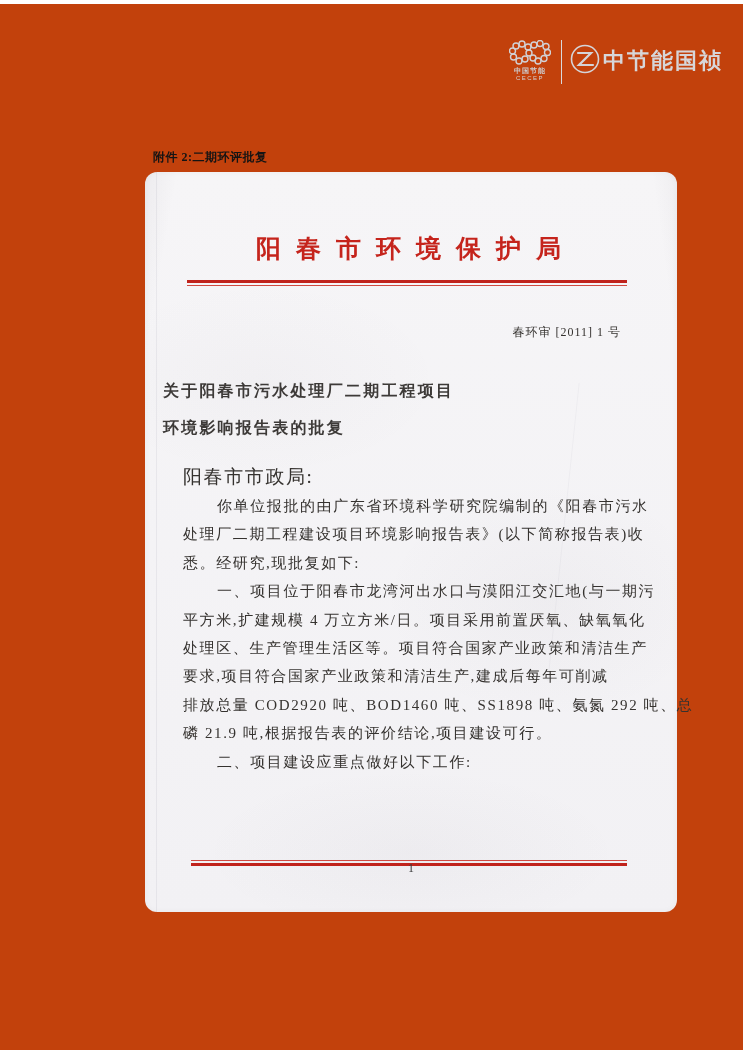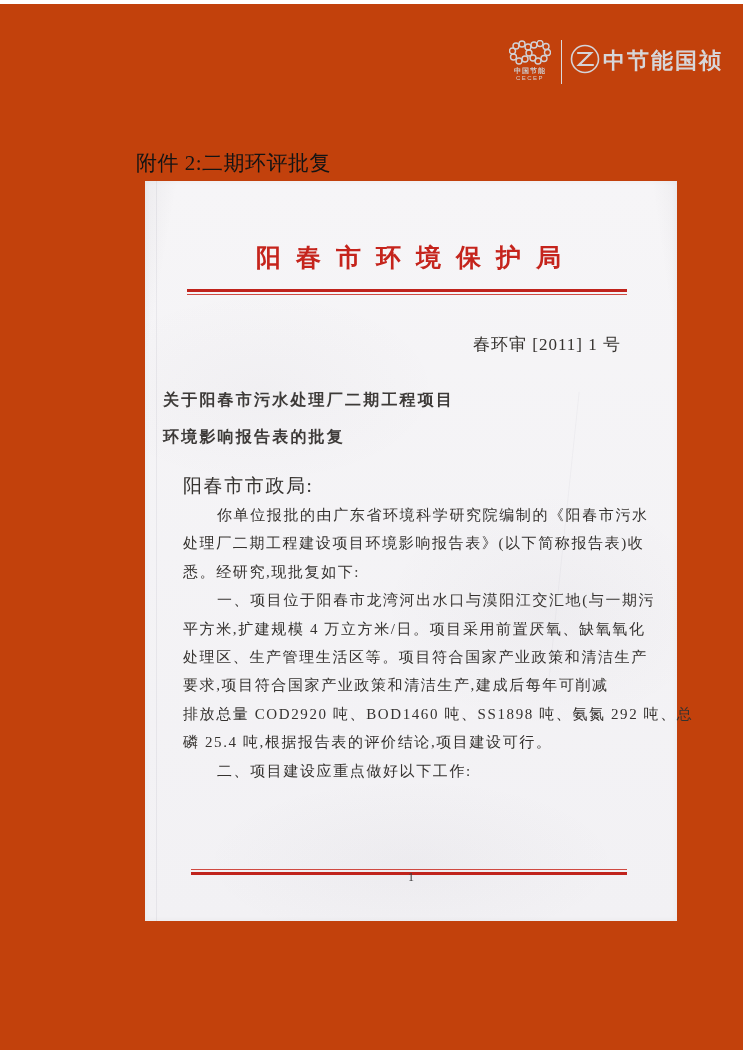--- a/index.html
+++ b/index.html
@@ -25,54 +25,55 @@
   .logo-divider{position:absolute;left:56px;top:6px;width:1px;height:44px;background:#d9d9dc;}
   .logo-z{position:absolute;left:64px;top:9px;width:32px;height:32px;}
   .logo-wordmark{
     position:absolute;left:98px;top:12px;
     font-size:22px;font-weight:bold;color:#d7d6d9;letter-spacing:2px;
     font-family:"Liberation Sans","DejaVu Sans",sans-serif;white-space:nowrap;
   }
 
   
   .attachment-label{
-    position:absolute;left:136px;top:145px;
-    font-size:21px;font-weight:normal;color:#141414;letter-spacing:0.5px;
+    position:absolute;left:153px;top:145px;
+    font-size:12px;font-weight:bold;color:#141414;letter-spacing:0.5px;
   }
 
   
   .scan{
-    position:absolute;left:145px;top:177px;width:532px;height:740px;
+    position:absolute;left:145px;top:168px;width:532px;height:740px;
     background:
       linear-gradient(100deg, rgba(60,55,70,0.05), rgba(0,0,0,0) 5%),
       linear-gradient(262deg, rgba(60,55,70,0.04), rgba(0,0,0,0) 4%),
       radial-gradient(ellipse 260px 140px at 22% 28%, rgba(70,60,80,0.025), rgba(0,0,0,0) 70%),
       radial-gradient(ellipse 240px 170px at 76% 58%, rgba(70,60,80,0.03), rgba(0,0,0,0) 70%),
       radial-gradient(ellipse 300px 120px at 50% 92%, rgba(70,60,80,0.03), rgba(0,0,0,0) 70%),
       linear-gradient(#f6f5f7, #f2f1f4);
     box-shadow:inset 0 0 6px rgba(0,0,0,0.04);
+    border-radius:12px;
   }
   .paper-crease{position:absolute;left:11px;top:0;width:1px;height:100%;background:rgba(40,40,60,0.06);}
   .paper-crease2{position:absolute;left:418px;top:210px;width:1px;height:300px;background:rgba(40,40,60,0.03);transform:rotate(6deg);}
 
   .letterhead-title{
     position:absolute;left:0;top:60px;width:100%;text-align:center;
     font-size:25px;font-weight:bold;color:#c5241c;
     letter-spacing:15px;padding-left:10px;box-sizing:border-box;white-space:nowrap;
   }
   .rule{position:absolute;left:42px;width:440px;}
   .rule-header{top:108px;}
   .rule-footer{top:688px;left:46px;width:436px;}
   .rule .thick{height:3px;background:#c0231c;}
   .rule .thin{height:1px;background:#cf4a42;}
   .rule .gap{height:2px;}
 
   .doc-number{
     position:absolute;top:152px;right:56px;
-    font-size:17px;color:#35322f;letter-spacing:1px;white-space:nowrap;
+    font-size:12px;color:#35322f;letter-spacing:1px;white-space:nowrap;
   }
 
   .doc-title{
     position:absolute;left:18px;top:200px;width:100%;text-align:left;
     font-size:16px;font-weight:700;color:#3d3a38;letter-spacing:2.2px;line-height:37px;
   }
 
   .salutation{
     position:absolute;left:38px;top:292px;
     font-size:19px;color:#35322f;letter-spacing:1.6px;
@@ -149,21 +150,21 @@
 
     <div class="body-text">
       <div class="line indent">你单位报批的由广东省环境科学研究院编制的《阳春市污水</div>
       <div class="line">处理厂二期工程建设项目环境影响报告表》(以下简称报告表)收</div>
       <div class="line">悉。经研究,现批复如下:</div>
       <div class="line indent">一、项目位于阳春市龙湾河出水口与漠阳江交汇地(与一期污</div>
       <div class="line">平方米,扩建规模 4 万立方米/日。项目采用前置厌氧、缺氧氧化</div>
       <div class="line">处理区、生产管理生活区等。项目符合国家产业政策和清洁生产</div>
       <div class="line">要求,项目符合国家产业政策和清洁生产,建成后每年可削减</div>
       <div class="line">排放总量 COD2920 吨、BOD1460 吨、SS1898 吨、氨氮 292 吨、总</div>
-      <div class="line">磷 25.4 吨,根据报告表的评价结论,项目建设可行。</div>
+      <div class="line">磷 21.9 吨,根据报告表的评价结论,项目建设可行。</div>
       <div class="line indent">二、项目建设应重点做好以下工作:</div>
     </div>
 
     <div class="rule rule-footer">
       <div class="thin"></div>
         <div class="gap"></div>
         <div class="thick"></div>
     </div>
 
     <div class="page-number">1</div>

